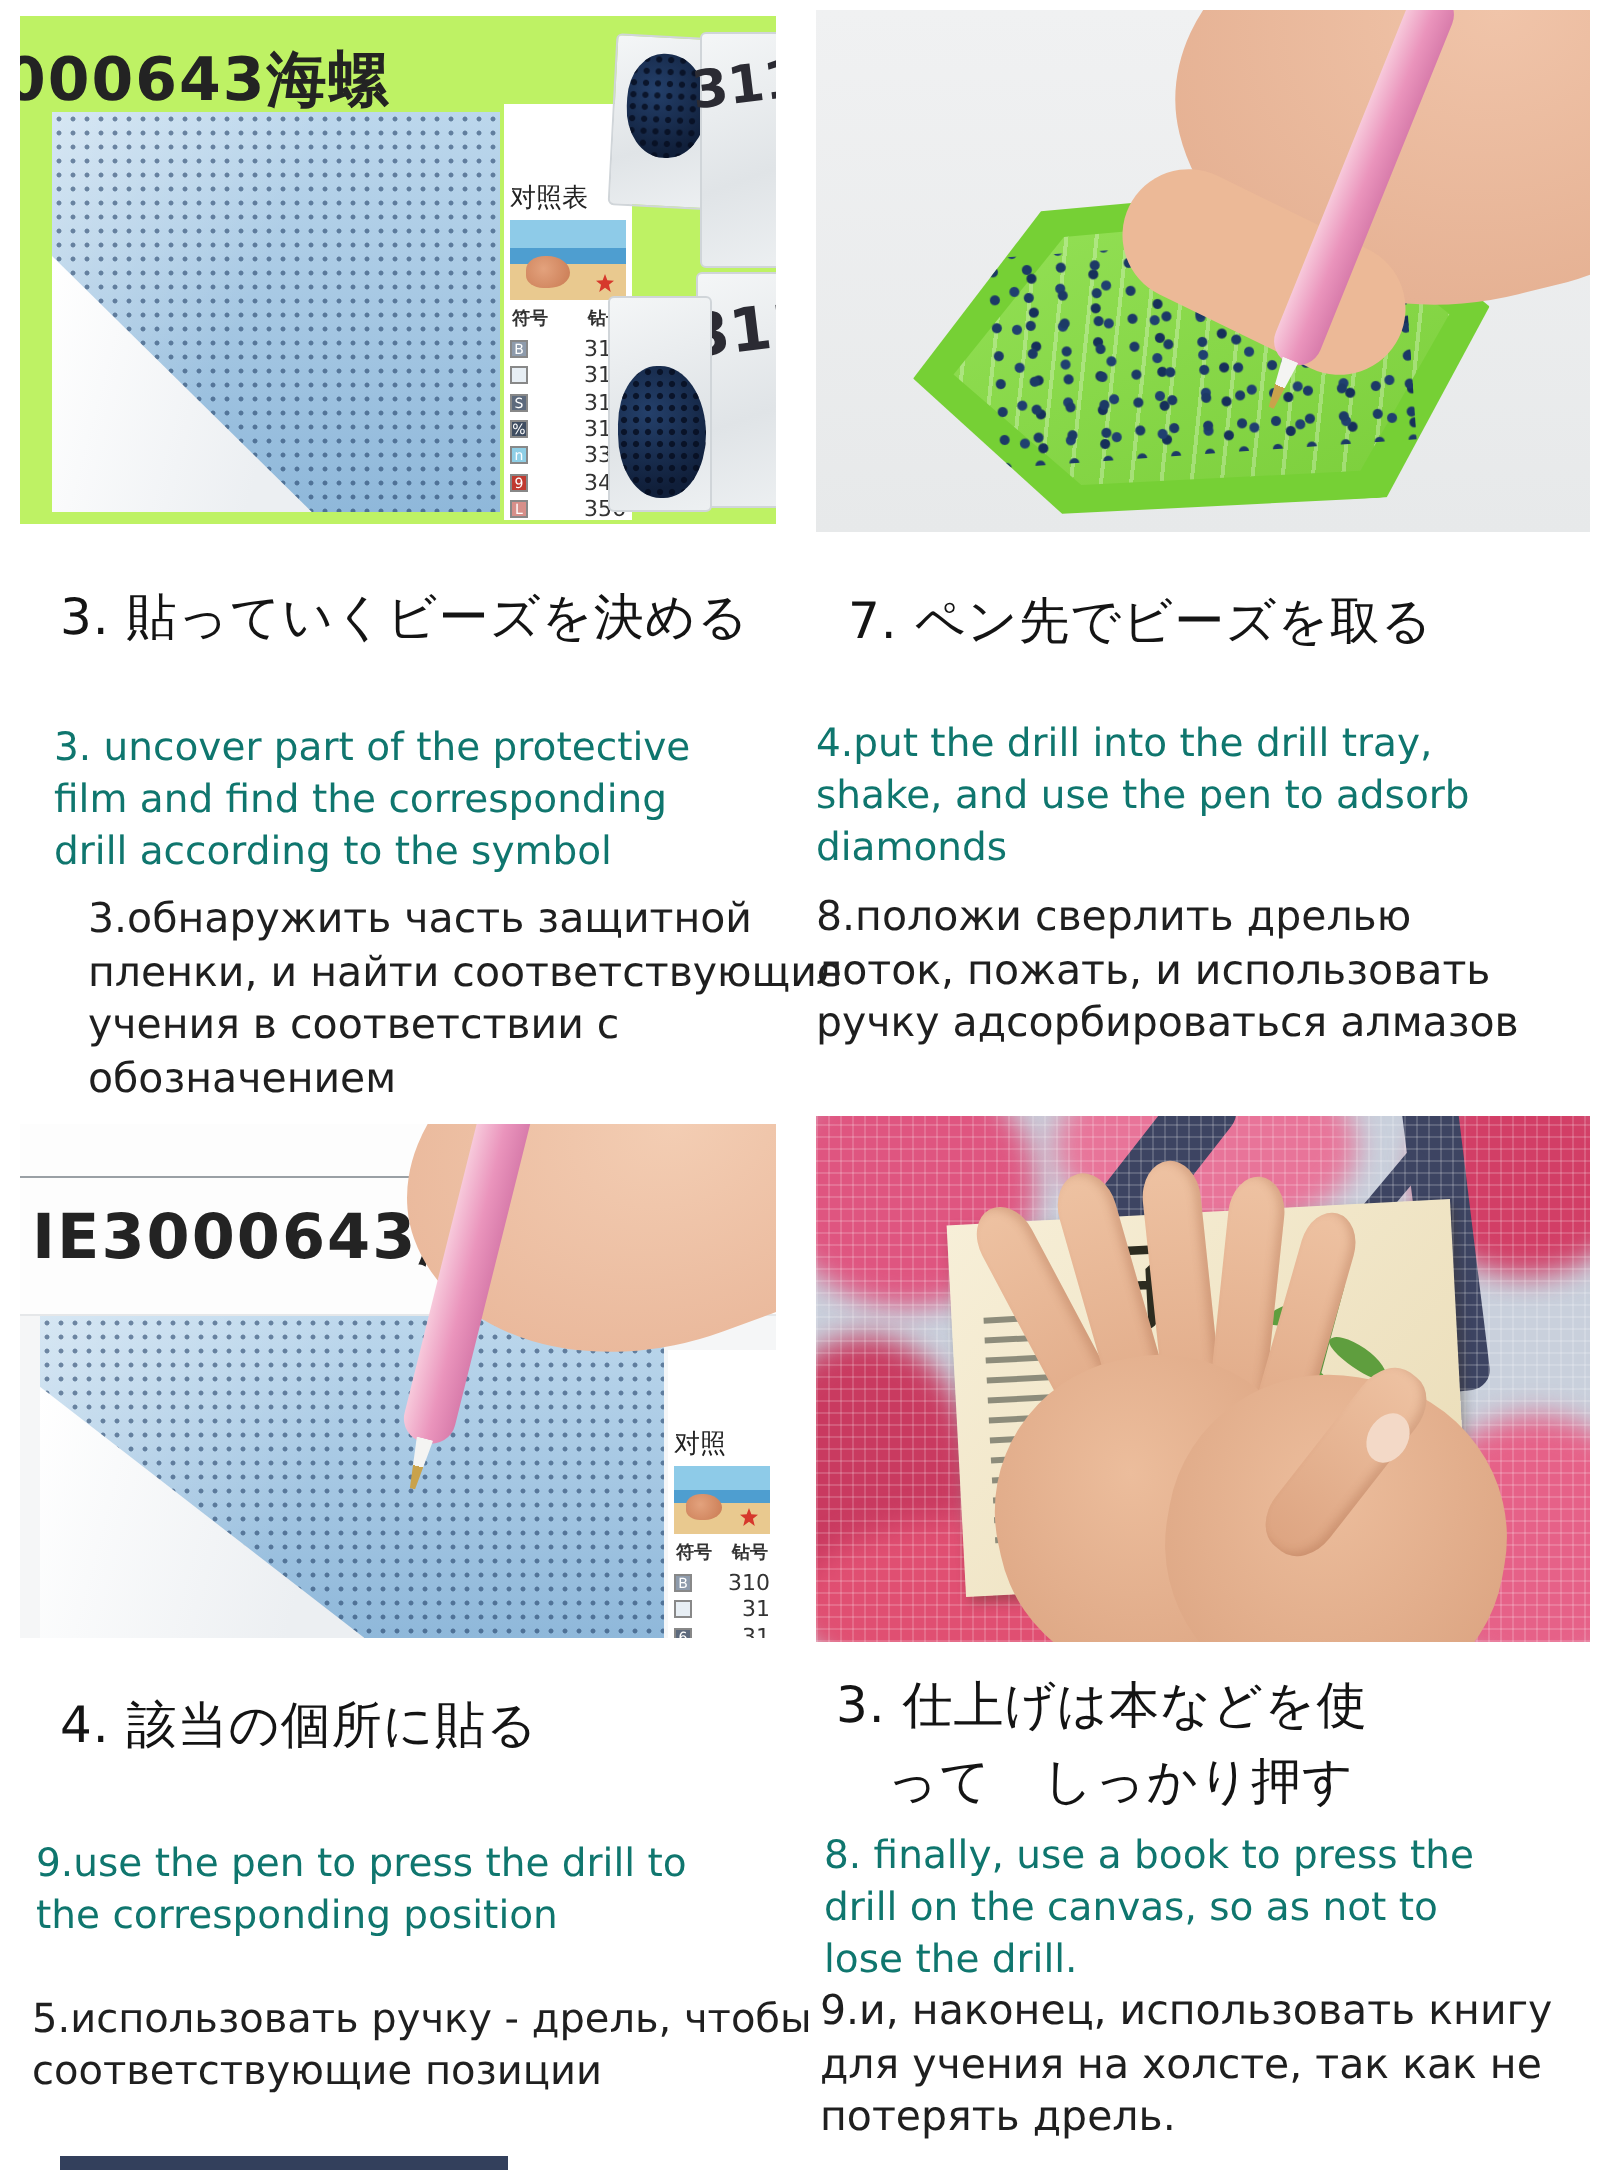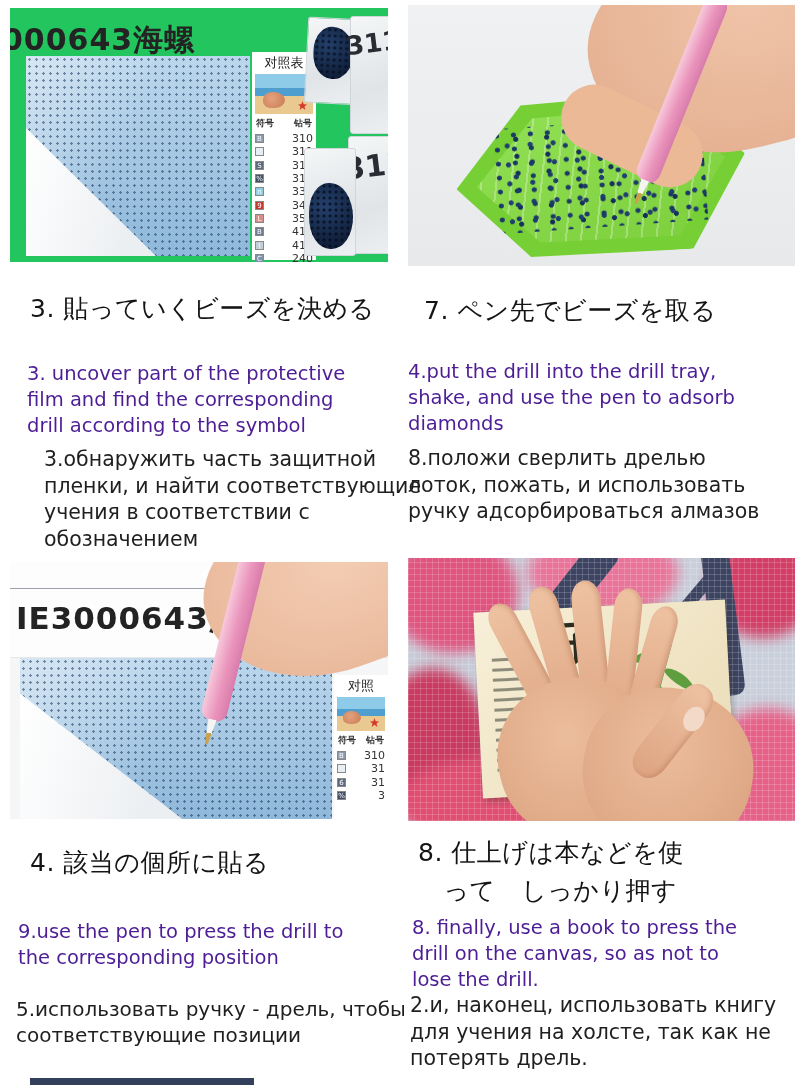--- a/index.html
+++ b/index.html
@@ -3,45 +3,45 @@
 <meta charset="utf-8">
 <style>
   * { margin:0; padding:0; box-sizing:border-box; }
   html,body { width:800px; height:1085px; background:#ffffff; overflow:hidden;
               font-family:"DejaVu Sans","Liberation Sans",sans-serif; }
   body { position:relative; }
   .abs { position:absolute; }
 
   
   .jp { font-size:25px; color:#141414; letter-spacing:.5px; white-space:pre-line; line-height:1.5; }
-  .en { font-size:19.5px; color:#4c1d95; white-space:pre-line; line-height:1.34; }
+  .en { font-size:19.5px; color:#0f766e; white-space:pre-line; line-height:1.34; }
   .ru { font-size:20.5px; color:#1f1f1f; white-space:pre-line; line-height:1.3; }
 
   
   .photo { position:absolute; overflow:hidden; background:#f2f3f4; }
 
   
-  #photo1 { left:10px; top:8px; width:378px; height:254px; background:#22c55e; }
+  #photo1 { left:10px; top:8px; width:378px; height:254px; background:#bef264; }
   .code-label { font-weight:bold; color:#232323; }
   #p1-code { left:-8px; top:12px; font-size:30px; letter-spacing:1px; }
   .canvas-grid {
     background-color:#a9c9e4;
     background-image:
       radial-gradient(circle, rgba(25,55,95,.55) 1px, rgba(0,0,0,0) 1.45px),
       linear-gradient(115deg, rgba(255,255,255,.4), rgba(255,255,255,0) 45%),
       linear-gradient(180deg, #bcd7ec, #8fb8da);
     background-size:7px 7px, 100% 100%, 100% 100%;
   }
   #p1-canvas { left:16px; top:48px; width:224px; height:200px; }
   .fold-corner { position:absolute; left:0; bottom:0; width:58%; height:64%;
     background:linear-gradient(105deg,#ffffff,#eceff2 80%);
     clip-path:polygon(0 0, 100% 100%, 0 100%); }
   .chart { position:absolute; background:#ffffff; padding:2px 3px; }
   #p1-chart { left:242px; top:44px; width:64px; height:208px; }
-  .chart-title { font-size:13px; color:#222; text-align:center; }
+  .chart-title { font-size:13px; color:#222; text-align:left;margin-top:36px; }
   .beach-thumb { position:relative; width:100%; height:40px; margin:2px 0;
     background:linear-gradient(180deg,#8ecbe8 0 35%, #4e9ed0 35% 55%, #e9c98f 55% 100%); }
   .conch { position:absolute; left:8px; top:18px; width:22px; height:16px;
     background:radial-gradient(circle at 40% 40%, #e3a27d, #c97a52); border-radius:50% 60% 55% 45%; }
   .starfish { position:absolute; right:6px; bottom:4px; width:9px; height:9px;
     background:#d6382c; clip-path:polygon(50% 0,63% 35%,100% 38%,72% 60%,82% 100%,50% 76%,18% 100%,28% 60%,0 38%,37% 35%); }
   .chart-head { display:flex; justify-content:space-between; font-size:9px; font-weight:bold; color:#333; padding:1px 1px 2px; }
   .chart-row { display:flex; align-items:center; justify-content:space-between; height:13.3px; }
   .sym-sq { width:9px; height:9px; font-size:7px; line-height:9px; text-align:center; color:#fff; border:1px solid #888; }
   .drill-num { font-size:11px; color:#333; }
@@ -314,26 +314,26 @@
   <div class="finger" style="left:170px; top:22px; width:29px; height:165px; transform:rotate(-6deg)"></div>
   <div class="finger" style="left:200px; top:30px; width:28px; height:155px; transform:rotate(6deg)"></div>
   <div class="finger" style="left:228px; top:46px; width:27px; height:140px; transform:rotate(16deg)"></div>
   <div class="palm" style="left:90px; top:120px; width:160px; height:160px; transform:rotate(-12deg)"></div>
   <div class="palm" style="left:175px; top:130px; width:170px; height:165px; transform:rotate(10deg)"></div>
   <div class="finger" style="left:248px; top:118px; width:34px; height:110px; transform:rotate(38deg)"></div>
   <div class="thumb-nail" style="left:276px; top:148px; transform:rotate(30deg)"></div>
 </div>
 
 <div class="abs jp" style="left:30px; top:844px">4. 該当の個所に貼る</div>
-<div class="abs jp" style="left:418px; top:834px">8. 仕上げは本などを使
+<div class="abs jp" style="left:418px; top:834px">3. 仕上げは本などを使
 　って　しっかり押す</div>
 <div class="abs en" style="left:18px; top:919px">9.use the pen to press the drill to
 the corresponding position</div>
 <div class="abs en" style="left:412px; top:915px">8. finally, use a book to press the
 drill on the canvas, so as not to
  lose the drill.</div>
 <div class="abs ru" style="left:16px; top:996px; font-size:20px">5.использовать ручку - дрель, чтобы
  соответствующие позиции</div>
-<div class="abs ru" style="left:410px; top:992px">2.и, наконец, использовать книгу
+<div class="abs ru" style="left:410px; top:992px">9.и, наконец, использовать книгу
 для учения на холсте, так как не
 потерять дрель.</div>
 
 <div class="abs" id="next-edge"></div>
 
 </body></html>

